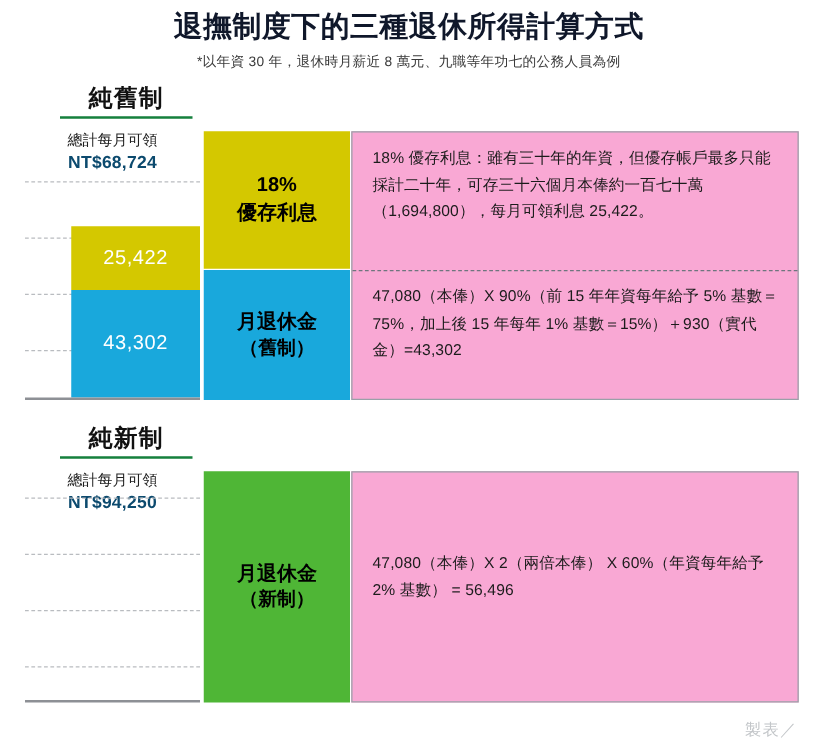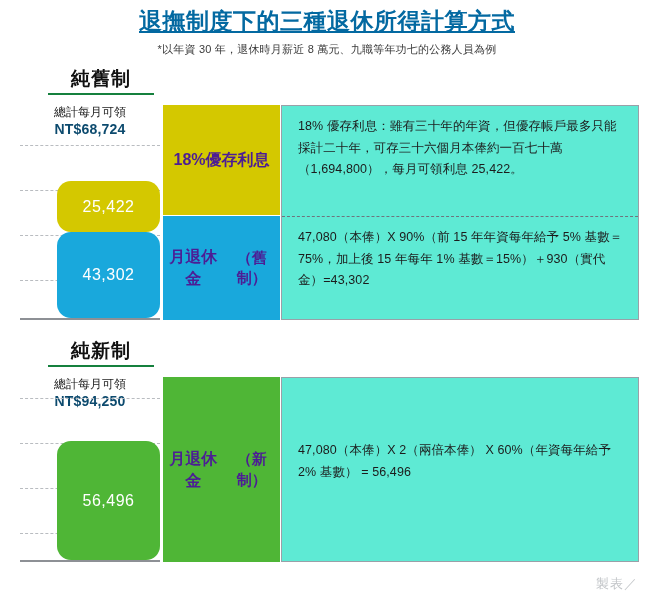--- a/index.html
+++ b/index.html
@@ -19,22 +19,21 @@
   
   .title {
     position: absolute;
     left: 0;
     top: 6px;
     width: 654px;
     text-align: center;
     font-size: 23px;
     font-weight: bold;
     letter-spacing: 0.5px;
-    color: #0369a1;
-    text-decoration: underline;
+    color: #0f172a;
   }
   .subtitle {
     position: absolute;
     left: 0;
     top: 42px;
     width: 654px;
     text-align: center;
     font-size: 11px;
     color: #3a3a3a;
     letter-spacing: 0.2px;
@@ -94,49 +93,49 @@
     border-top: 2px solid #8d9095;
   }
   .bar {
     position: absolute;
     display: flex;
     align-items: center;
     justify-content: center;
     color: #ffffff;
     font-size: 16px;
     letter-spacing: 0.5px;
-    border-radius: 14px;
   }
 
   
   .block {
     position: absolute;
     display: flex;
+    flex-direction: column;
     align-items: center;
     justify-content: center;
-    text-align: center;
-    color: #4c1d95;
+    text-align: left;
+    color: #000000;
     line-height: 1.35;
   }
   .block .big {
     font-size: 16px;
     font-weight: bold;
   }
   .block .lbl {
     font-size: 16px;
     font-weight: bold;
   }
   .block .lbl.sm {
     font-size: 15px;
   }
 
   
   .desc-panel {
     position: absolute;
-    background: #5eead4;
+    background: #f9a8d4;
     border: 1px solid #9aa0a8;
     box-sizing: border-box;
   }
   .desc-row {
     position: absolute;
     left: 0;
     right: 0;
     box-sizing: border-box;
     padding: 10px 14px 0 16px;
     font-size: 12.5px;
@@ -223,23 +222,20 @@
 <div class="chart-col" style="left:20px; top:376px; width:140px; height:186px;">
   <div class="chart-caption">總計每月可領</div>
   <div class="chart-total">NT$94,250</div>
 
   <div class="plot" style="top:0; height:186px;">
     <div class="gridline" style="top:22px;"></div>
     <div class="gridline" style="top:67px;"></div>
     <div class="gridline" style="top:112px;"></div>
     <div class="gridline" style="top:157px;"></div>
 
-    <div class="bar" style="left:37px; width:103px; top:65px; height:119px; background:#4fb636;">
-      <span>56,496</span>
-    </div>
 
     <div class="baseline" style="top:184px;"></div>
   </div>
 </div>
 
 <div class="block" style="left:163px; top:377px; width:117px; height:185px; background:#4fb636;">
   <div class="lbl">月退休金</div>
   <div class="lbl sm">（新制）</div>
 </div>
 

